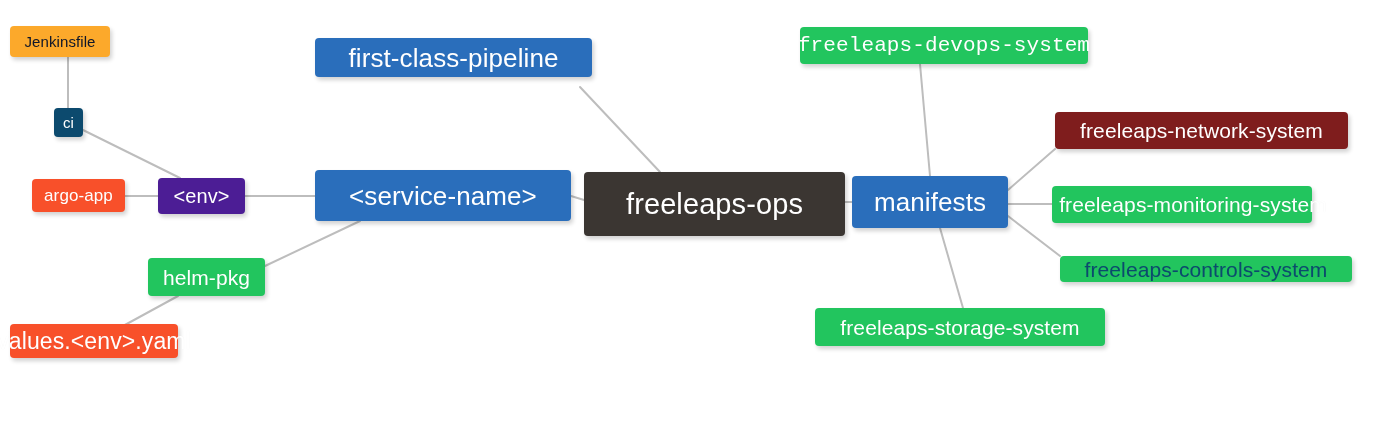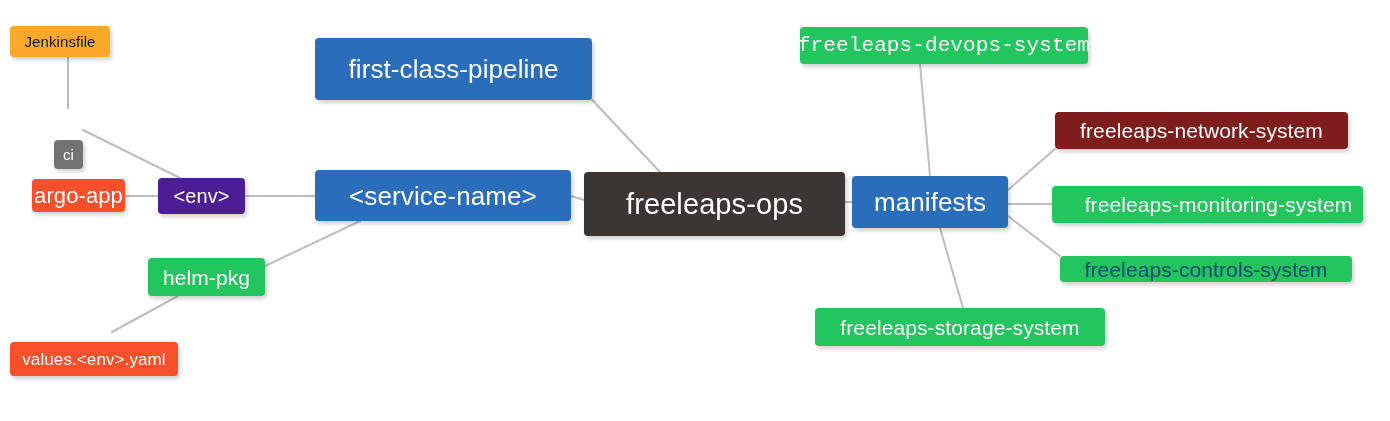--- a/index.html
+++ b/index.html
@@ -59,27 +59,27 @@
       <line x1="68" y1="108" x2="68" y2="57" stroke="#bdbdbd" stroke-width="2" stroke-linecap="round"></line>
       <line x1="930" y1="176" x2="920" y2="64" stroke="#bdbdbd" stroke-width="2" stroke-linecap="round"></line>
       <line x1="1008" y1="190" x2="1055" y2="149" stroke="#bdbdbd" stroke-width="2" stroke-linecap="round"></line>
       <line x1="1008" y1="204" x2="1052" y2="204" stroke="#bdbdbd" stroke-width="2" stroke-linecap="round"></line>
       <line x1="1008" y1="216" x2="1060" y2="256" stroke="#bdbdbd" stroke-width="2" stroke-linecap="round"></line>
       <line x1="940" y1="228" x2="963" y2="308" stroke="#bdbdbd" stroke-width="2" stroke-linecap="round"></line>
     </svg>
   <div id="node-layer">
       <div class="node" style="left: 584px; top: 172px; width: 261px; height: 64px; background: rgb(59, 54, 50); font-size: 29px; color: rgb(255, 255, 255);">freeleaps-ops</div>
       <div class="node" style="left: 315px; top: 170px; width: 256px; height: 51px; background: rgb(42, 110, 187); font-size: 26px; color: rgb(255, 255, 255);">&lt;service-name&gt;</div>
-      <div class="node" style="left: 315px; top: 38px; width: 277px; height: 62px; background: rgb(42, 110, 187); font-size: 26px; color: rgb(255, 255, 255);">first-class-pipeline</div>
+      <div class="node" style="left: 315px; top: 38px; width: 277px; height: 39px; background: rgb(42, 110, 187); font-size: 26px; color: rgb(255, 255, 255);">first-class-pipeline</div>
       <div class="node" style="left: 852px; top: 176px; width: 156px; height: 52px; background: rgb(42, 110, 187); font-size: 26px; color: rgb(255, 255, 255);">manifests</div>
       <div class="node" style="left: 158px; top: 178px; width: 87px; height: 36px; background: #4c1d95; font-size: 20px; color: rgb(255, 255, 255);">&lt;env&gt;</div>
       <div class="node" style="left: 148px; top: 258px; width: 117px; height: 38px; background: rgb(34, 197, 94); font-size: 21px; color: rgb(255, 255, 255);">helm-pkg</div>
-      <div class="node" style="left: 10px; top: 342px; width: 168px; height: 34px; background: rgb(248, 80, 42); font-size: 17px; color: rgb(255, 255, 255);">values.&lt;env&gt;.yaml</div>
-      <div class="node" style="left: 32px; top: 179px; width: 93px; height: 33px; background: rgb(248, 80, 42); font-size: 22px; color: rgb(255, 255, 255);">argo-app</div>
-      <div class="node" style="left: 54px; top: 108px; width: 29px; height: 29px; background: #737373; font-size: 15px; color: rgb(255, 255, 255); margin-top: 32px;">ci</div>
+      <div class="node" style="left: 10px; top: 324px; width: 168px; height: 34px; background: rgb(248, 80, 42); font-size: 23px; color: rgb(255, 255, 255);">values.&lt;env&gt;.yaml</div>
+      <div class="node" style="left: 32px; top: 179px; width: 93px; height: 33px; background: rgb(248, 80, 42); font-size: 17px; color: rgb(255, 255, 255);">argo-app</div>
+      <div class="node" style="left: 54px; top: 108px; width: 29px; height: 29px; background: #0c4a6e; font-size: 15px; color: rgb(255, 255, 255);">ci</div>
       <div class="node" style="left: 10px; top: 26px; width: 100px; height: 31px; background: rgb(252, 169, 43); font-size: 15px; color: #0f172a;">Jenkinsfile</div>
       <div class="node" style="left: 800px; top: 27px; width: 288px; height: 37px; background: rgb(34, 197, 94); font-size: 21px; color: rgb(255, 255, 255); font-family: Liberation Mono, monospace;">freeleaps-devops-system</div>
       <div class="node" style="left: 1055px; top: 112px; width: 293px; height: 37px; background: #7f1d1d; font-size: 21px; color: rgb(255, 255, 255);">freeleaps-network-system</div>
-      <div class="node" style="left: 1052px; top: 186px; width: 311px; height: 37px; background: rgb(34, 197, 94); font-size: 21px; color: rgb(255, 255, 255); padding-left: 32px;">freeleaps-monitoring-system</div>
+      <div class="node" style="left: 1052px; top: 186px; width: 260px; height: 37px; background: rgb(34, 197, 94); font-size: 21px; color: rgb(255, 255, 255); padding-left: 32px;">freeleaps-monitoring-system</div>
       <div class="node" style="left: 1060px; top: 256px; width: 292px; height: 26px; background: rgb(34, 197, 94); font-size: 21px; color: #0c4a6e;">freeleaps-controls-system</div>
       <div class="node" style="left: 815px; top: 308px; width: 290px; height: 38px; background: rgb(34, 197, 94); font-size: 21px; color: rgb(255, 255, 255);">freeleaps-storage-system</div>
     </div>
 </div>
 
 </body></html>

